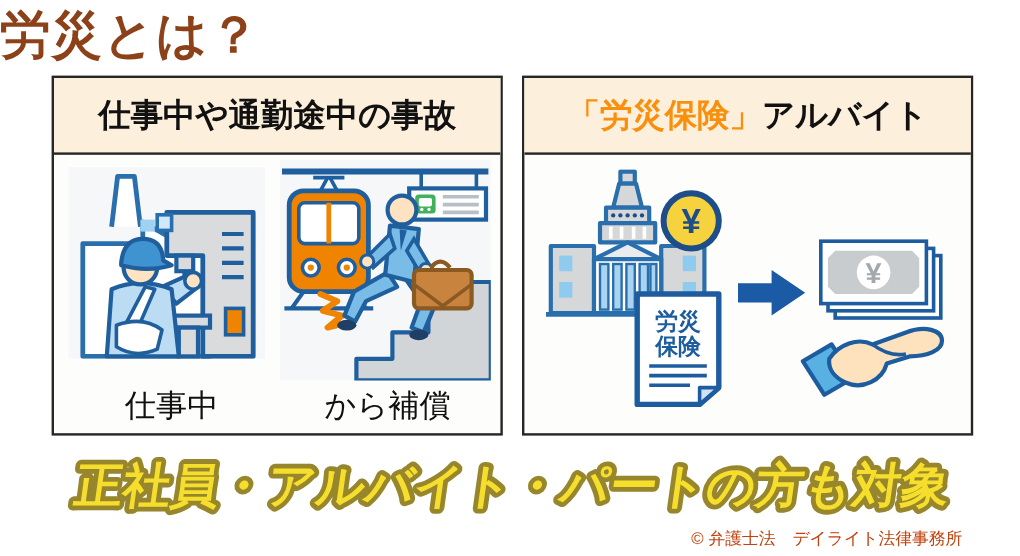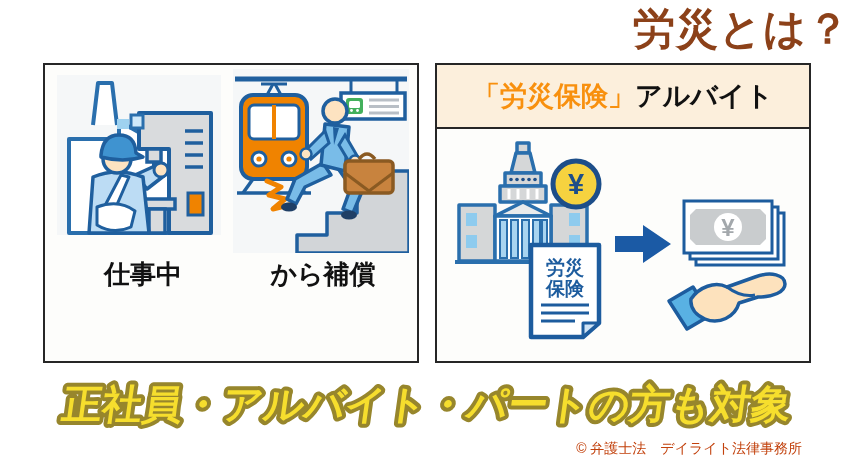--- a/index.html
+++ b/index.html
@@ -1,58 +1,59 @@
 <!DOCTYPE html>
 <html><head>
 <meta charset="utf-8">
 <style>
   html,body { margin:0; padding:0; background:#fff; }
   .canvas {
     position:relative; width:850px; height:463px; background:#ffffff;
     font-family:"Liberation Sans", sans-serif; overflow:hidden;
   }
   .title {
-    position:absolute; top:1px; left:0; right:0; text-align:right;
+    position:absolute; top:1px; left:0; right:0; text-align:left;
     font-size:42px; font-weight:900; color:#8c4119; letter-spacing:1px;
   }
   .panel {
     position:absolute; top:63px; width:376px; height:300px;
     border:2px solid #262626; background:#fdfdfb; box-sizing:border-box;
   }
   .panel-left  { left:43px; }
   .panel-right { left:435px; }
   .panel-header {
     height:62px; background:#fcefdc; border-bottom:2px solid #262626;
     display:flex; align-items:center; justify-content:center;
     font-size:27px; font-weight:bold; color:#111; white-space:nowrap;
   }
   .hl { color:#f8900e; }
   .panel-body { position:relative; width:100%; height:232px; }
   .fig { position:absolute; }
   .fig-label {
-    position:absolute; bottom:5px; font-size:26px; font-weight:bold;
+    position:absolute; bottom:5px; font-size:26px; font-weight:normal;
     color:#111; text-align:center;
   }
   .fig-label.work    { left:8px;  width:180px; }
   .fig-label.commute { left:188px; width:180px; }
   .banner-wrap { position:absolute; top:370px; left:0; width:850px; height:66px; }
   .footer {
     position:absolute; bottom:5px; right:48px;
     font-size:14px; color:#c2410c; white-space:nowrap;
   }
   svg text { font-family:"Liberation Sans", sans-serif; }
 </style>
 </head>
 <body>
 
 <div class="canvas">
 
   <div class="title">労災とは？</div>
 
   <div class="panel panel-left">
+    <div class="panel-header">仕事中や通勤途中の事故</div>
     <div class="panel-body">
 
       <svg class="fig" style="left:12px; top:10px;" width="164" height="160" viewBox="0 0 164 160">
         <rect x="0" y="0" width="164" height="160" fill="#f5f7f8"></rect>
 
         <path d="M36,50 L41,8 H55 L60,50" fill="#fff" stroke="#2a6fad" stroke-width="4" stroke-linejoin="round"></path>
 
         <path d="M12,158 V64 H62 V46 L90,62 V46 L118,62 V158 Z" fill="#fff" stroke="#2a6fad" stroke-width="4" stroke-linejoin="round"></path>
 
         <g>

